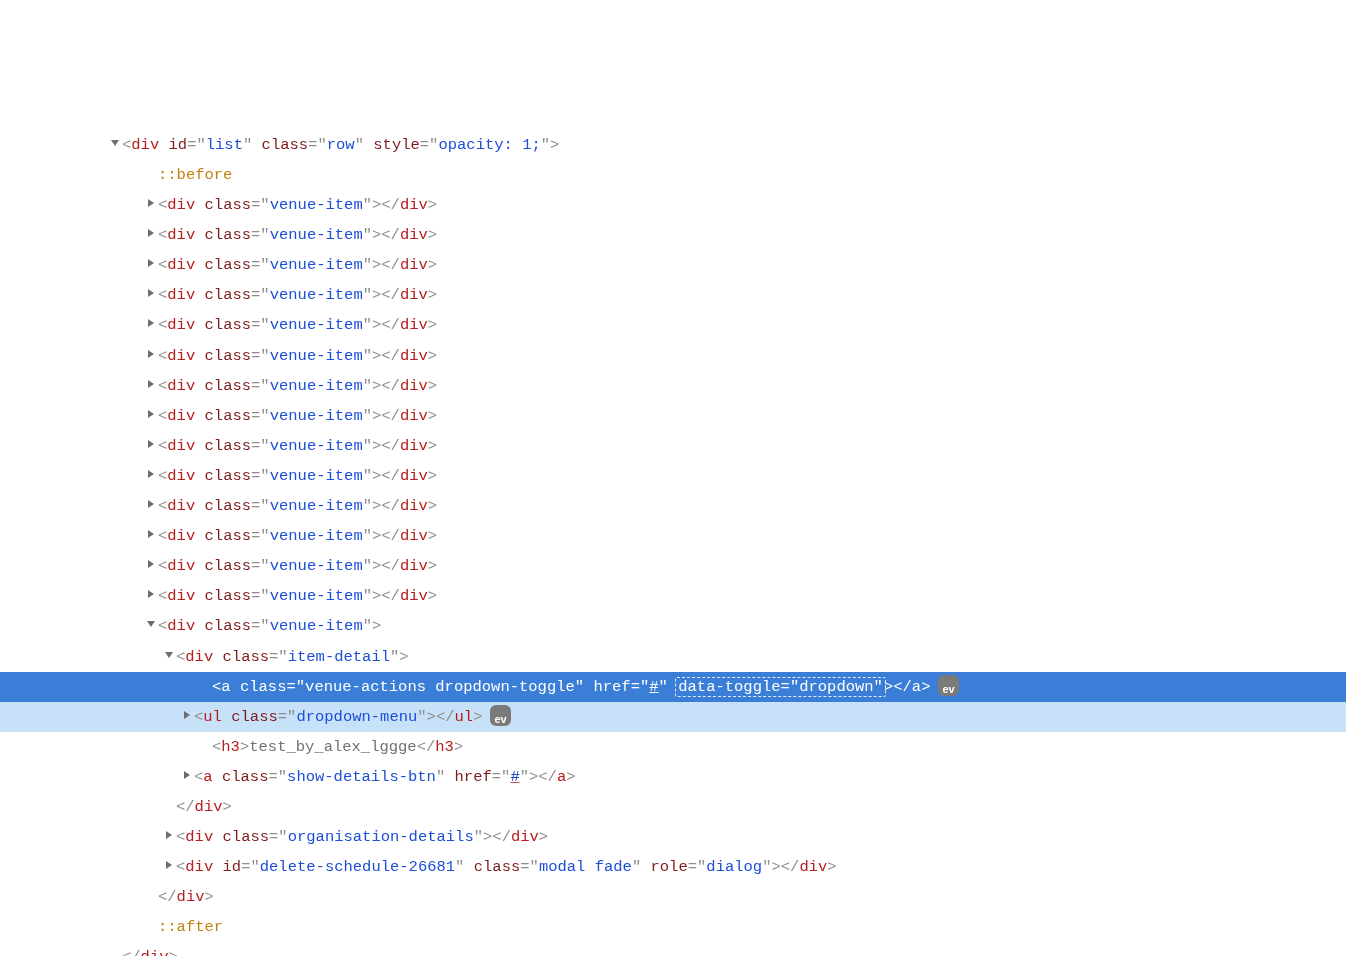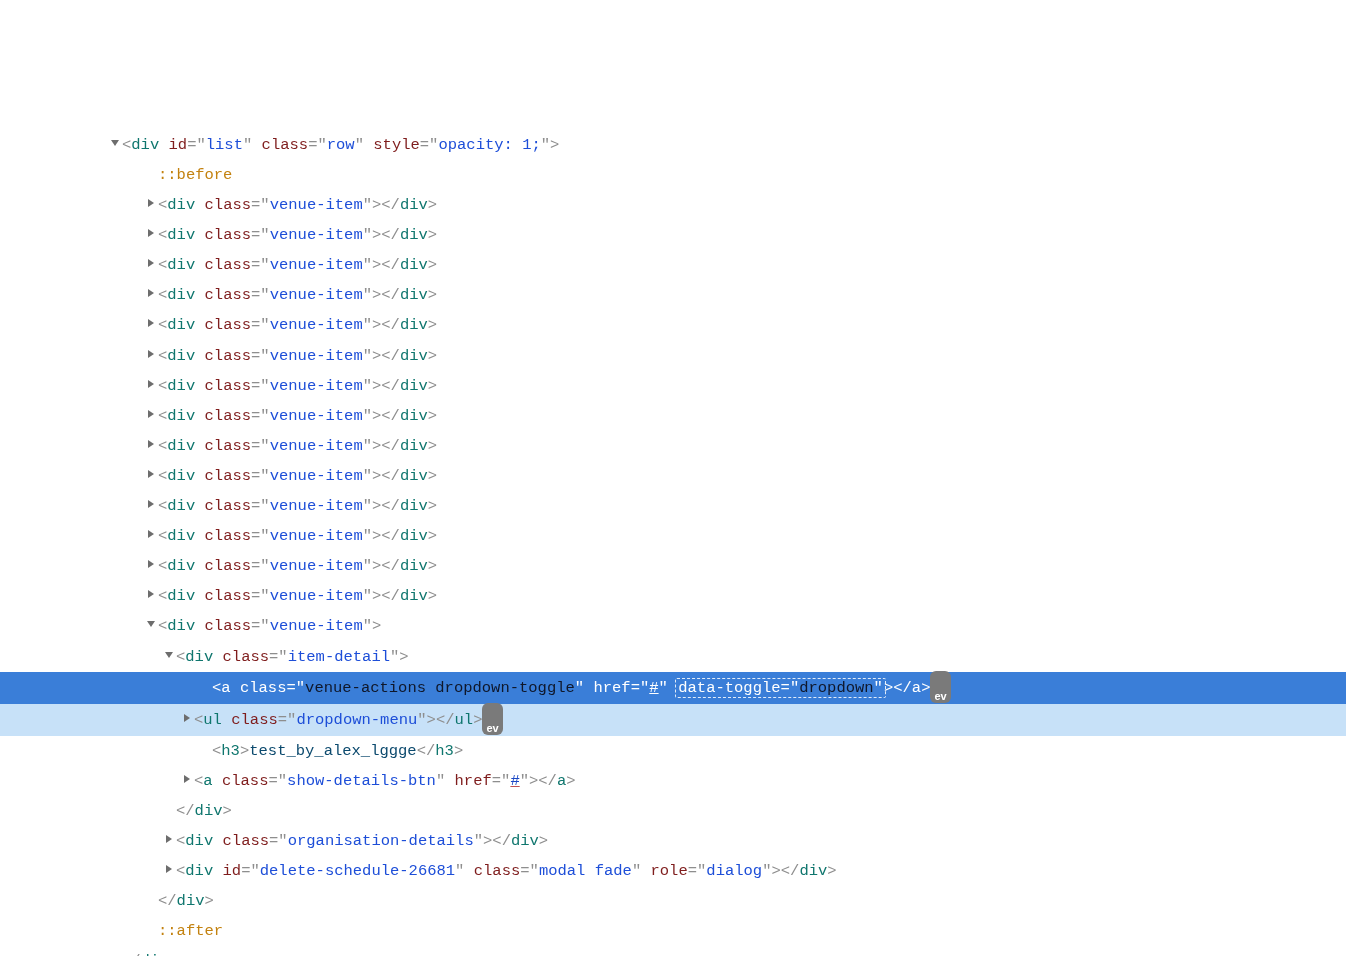--- a/index.html
+++ b/index.html
@@ -14,32 +14,32 @@
     padding-bottom:40px;
   }
   .row { display:block; }
   .row.sel { background:#3a7ed8; color:#fff; }
   .row.sel2 { background:#c7e1f8; }
   .indent { display:inline-block; }
   .arrow { display:inline-block; width:14px; text-align:center; color:#6d6d6d; vertical-align:middle; position:relative; top:-1px; }
   .arrow svg { width:10px; height:10px; }
   .punct { color:#8e8e8e; }
   .sel .punct { color:#fff; }
-  .tag { color:#0f766e; }
+  .tag { color:#b91c1c; }
   .sel .tag { color:#fff; }
   .attr { color:#7f1d1d; }
   .sel .attr { color:#fff; }
   .val { color:#1d4ed8; }
-  .sel .val { color:#0f172a;margin-top:32px; }
+  .sel .val { color:#ffffff;margin-top:32px; }
   .pseudo { color:#c38210;margin-top:8px; }
-  .text { color:#0c4a6e; }
+  .text { color:#737373; }
   .href { color:#1a47c4; text-decoration:underline; text-decoration-color:#c05050; text-decoration-thickness:1.3px; }
   .sel .href { color:#fff; text-decoration-color:#fff; }
   .selborder { border:1px dashed rgba(255,255,255,.85); padding:0 2px; margin:0 -2px; border-radius:2px;}
-  .ev { display:inline-block; background:#7a7a7a; color:#fff; font-size:11px; font-weight:bold; line-height:14px; padding:18px 4px 0 4px; border-radius:6px; vertical-align:middle; margin-left:0; position:relative; top:-1px; font-family: -apple-system, Helvetica, Arial, sans-serif;}
+  .ev { display:inline-block; background:#7a7a7a; color:#fff; font-size:11px; font-weight:bold; line-height:14px; padding:7px 4px 0 4px; border-radius:6px; vertical-align:middle; margin-left:8px; position:relative; top:-1px; font-family: -apple-system, Helvetica, Arial, sans-serif;}
 </style>
 </head>
 <body>
 
 
 
 <div id="tree"><div class="row"><span class="indent" style="width:108px"></span><span class="arrow"><svg viewBox="0 0 10 10">
           <polygon points="1,2 9,2 5,8" fill="#6d6d6d" transform="rotate(0 5 5)"></polygon>
         </svg></span><span class="punct">&lt;</span><span class="tag">div</span> <span class="attr">id</span><span class="punct">=</span><span class="punct">"</span><span class="val">list</span><span class="punct">"</span> <span class="attr">class</span><span class="punct">=</span><span class="punct">"</span><span class="val">row</span><span class="punct">"</span> <span class="attr">style</span><span class="punct">=</span><span class="punct">"</span><span class="val">opacity: 1;</span><span class="punct">"</span><span class="punct">&gt;</span></div><div class="row"><span class="indent" style="width:144px"></span><span class="arrow"></span><span class="pseudo">::before</span></div><div class="row"><span class="indent" style="width:144px"></span><span class="arrow"><svg viewBox="0 0 10 10">
           <polygon points="1,2 9,2 5,8" fill="#6d6d6d" transform="rotate(-90 5 5)"></polygon>

